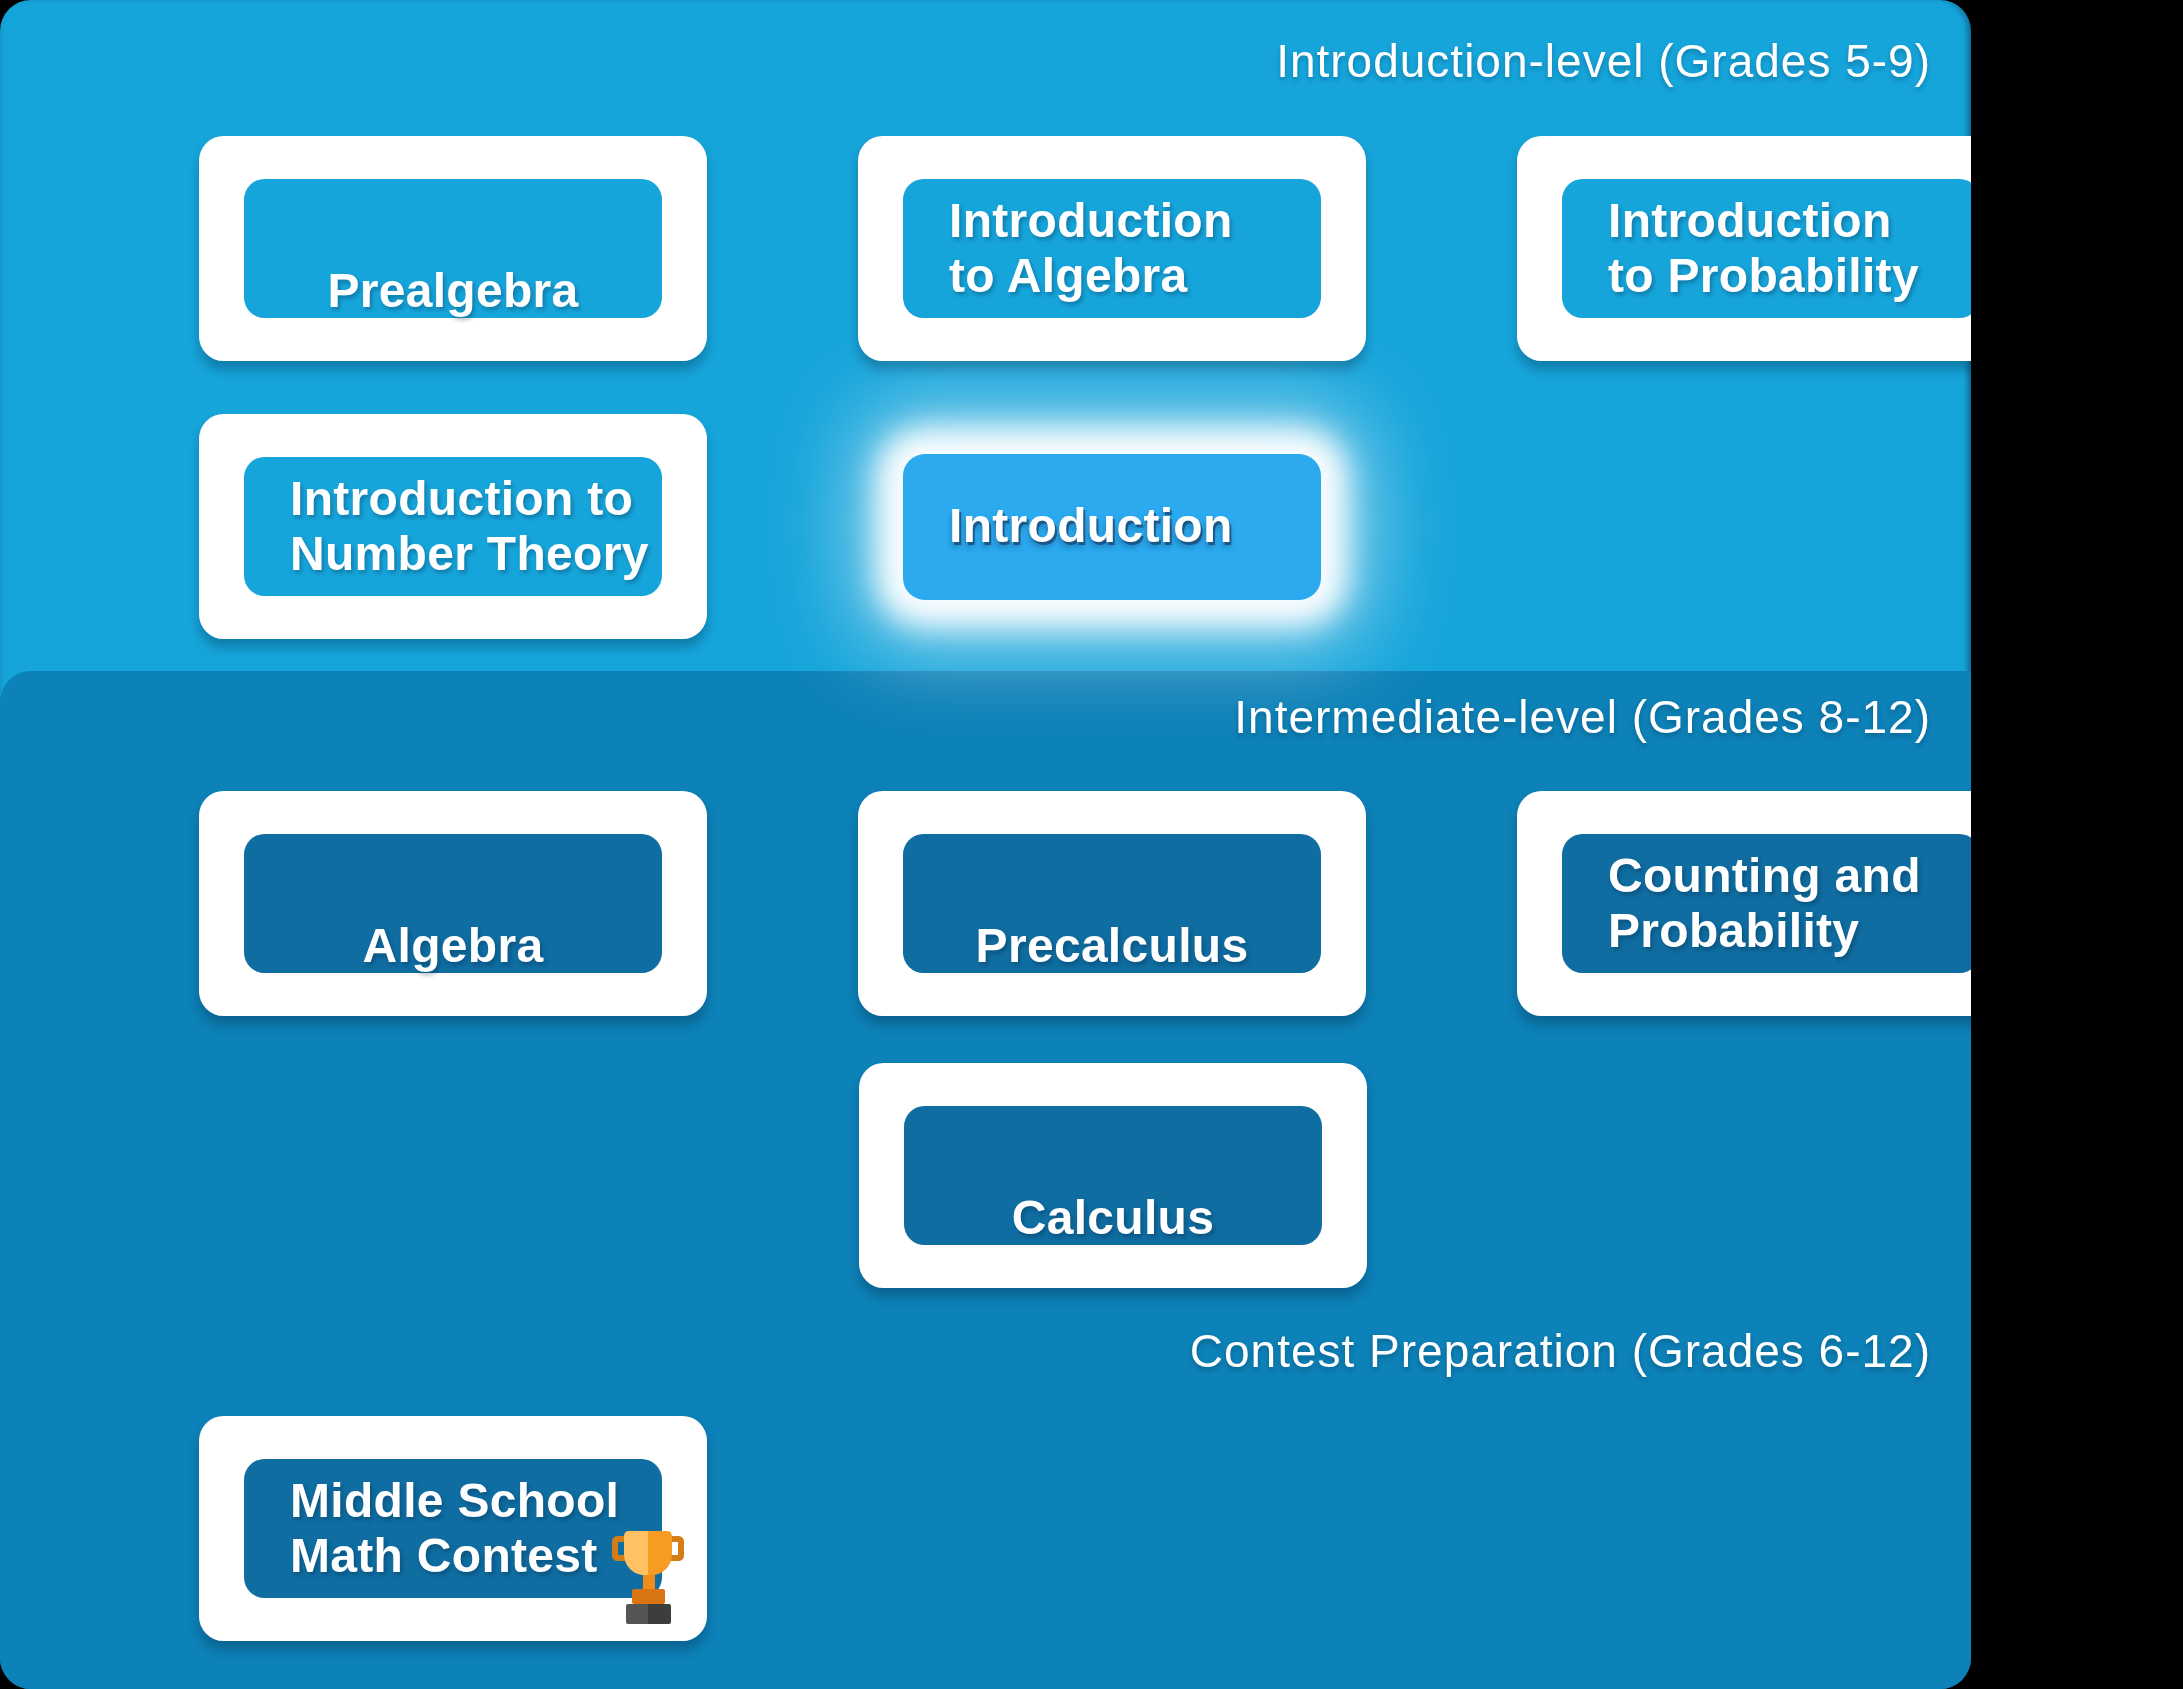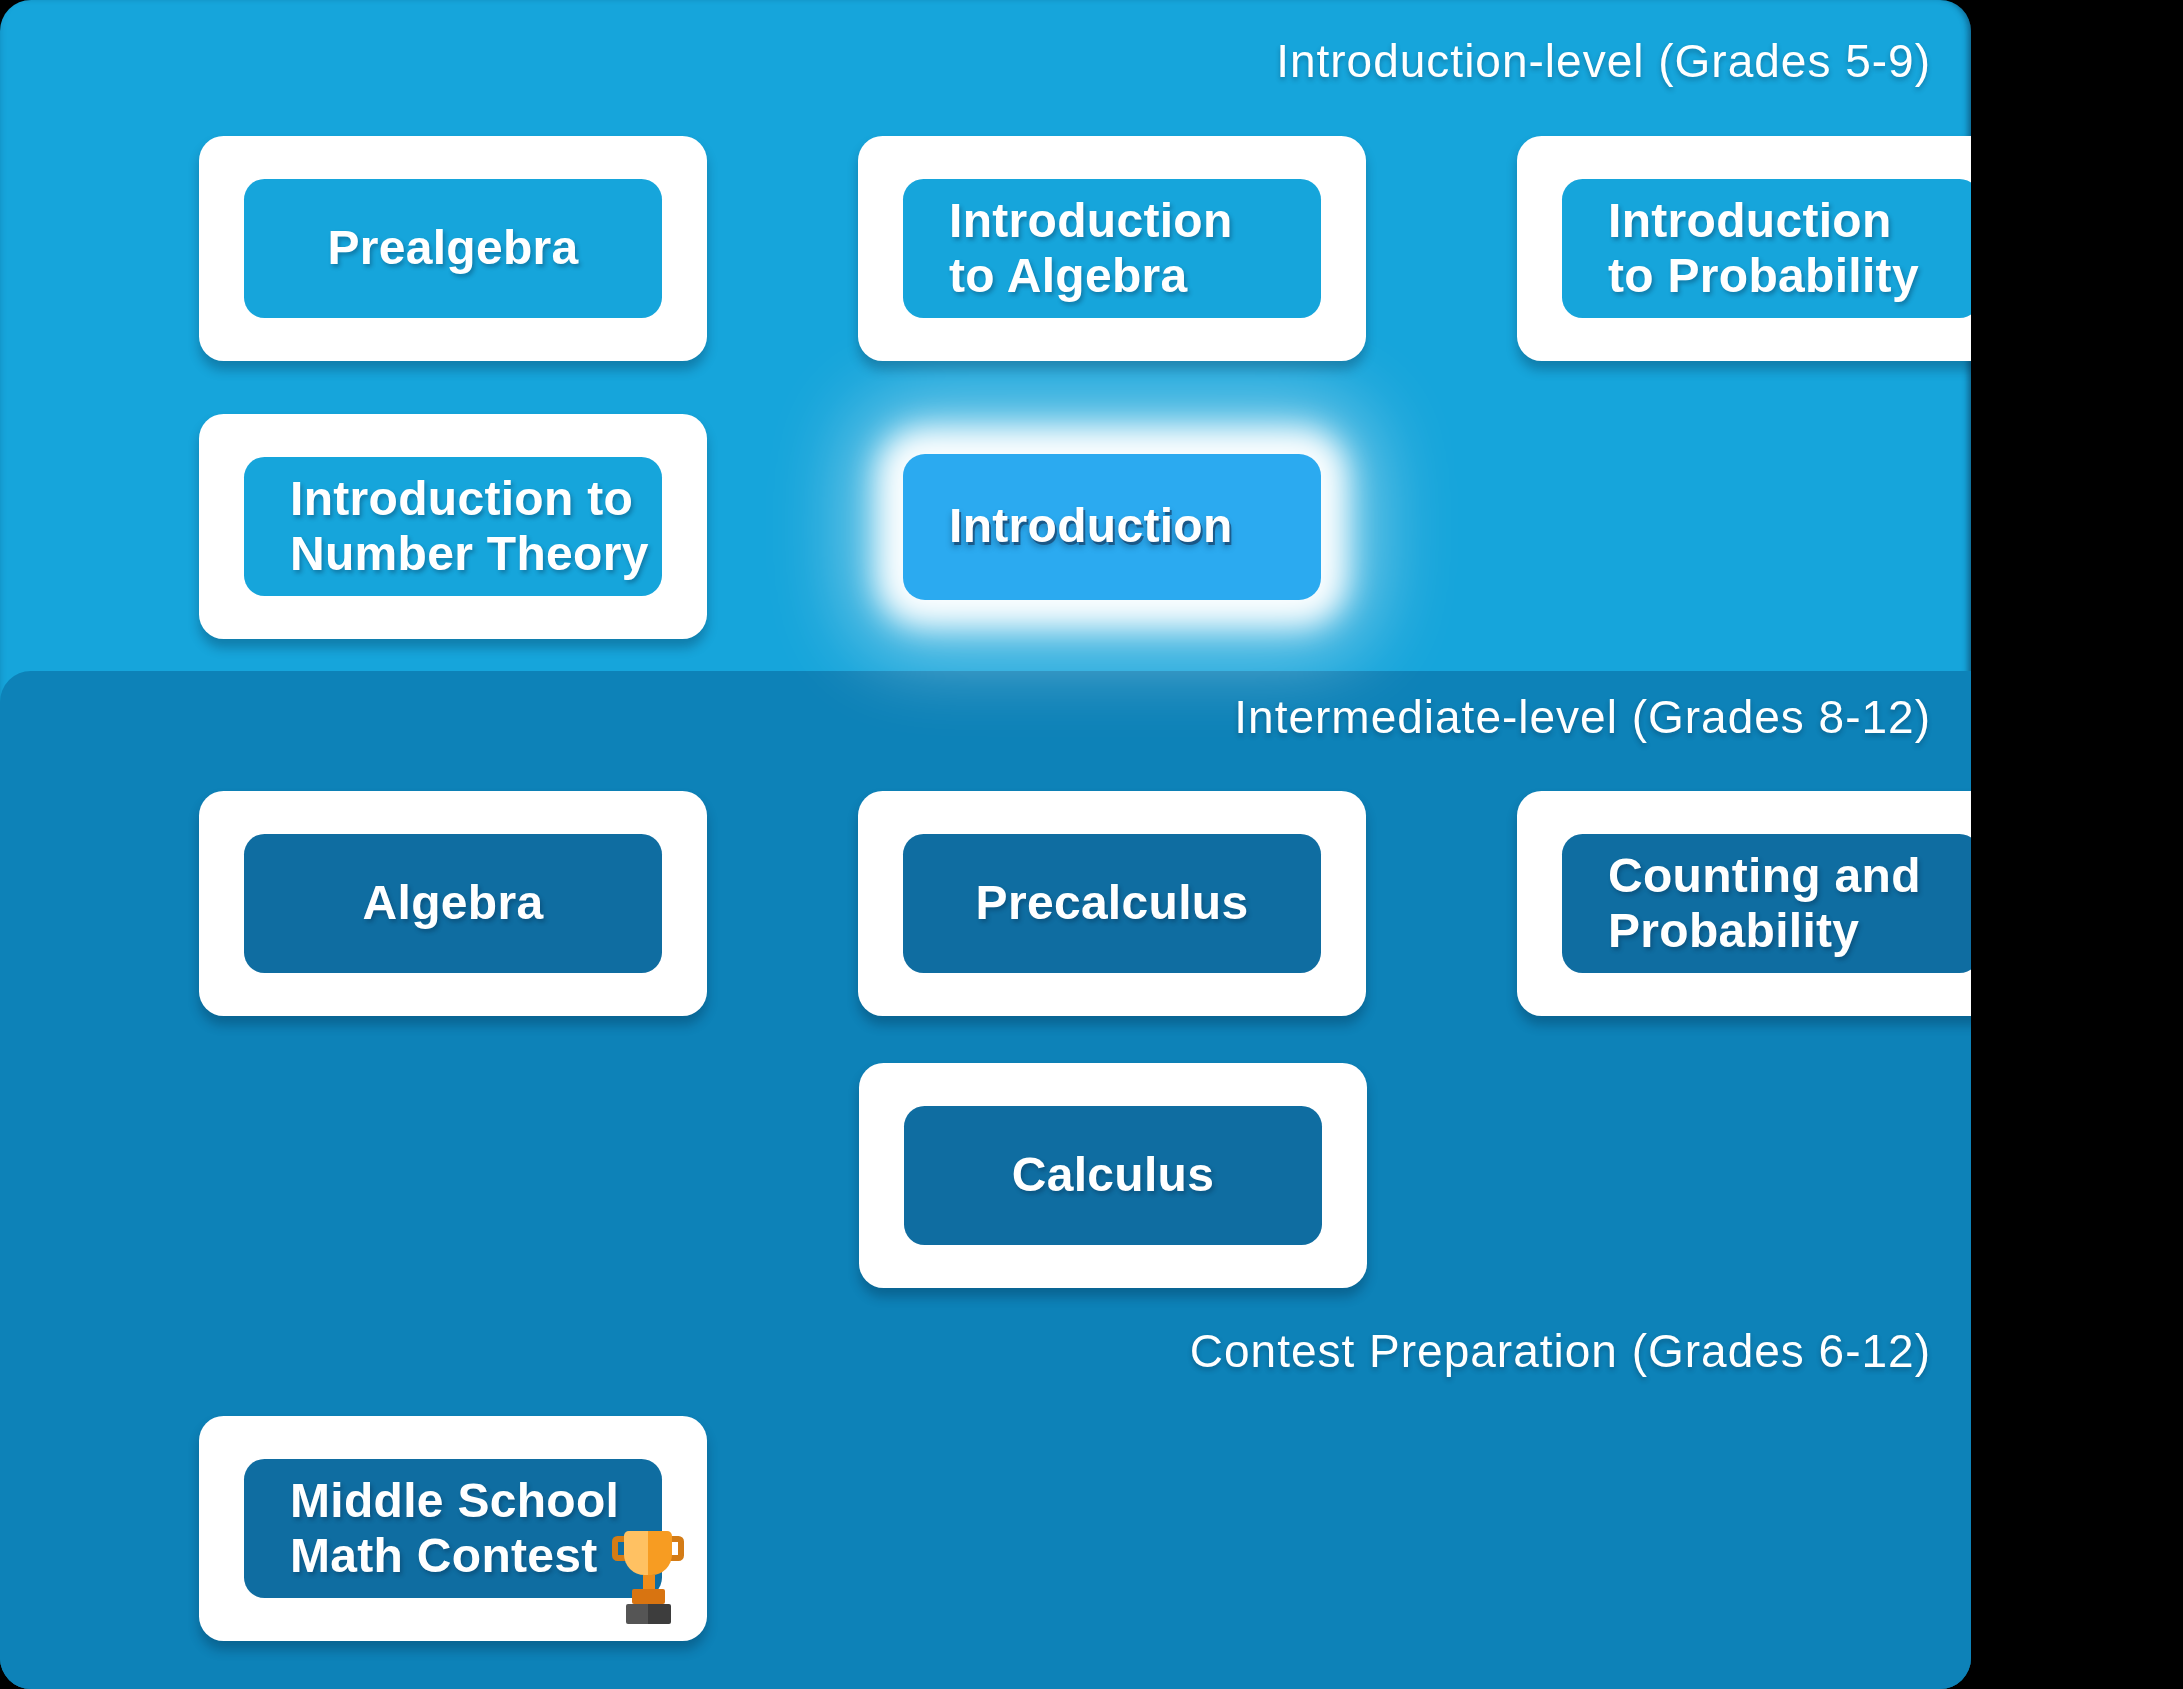--- a/index.html
+++ b/index.html
@@ -42,21 +42,21 @@
   }
   .slot { width:508px; height:225px; display:flex; align-items:center; justify-content:center; }
 
   .btn {
     width:418px; height:139px; border-radius:20.5px; box-sizing:border-box;
     display:flex; flex-direction:column; justify-content:center;
     color:#fff; font-weight:700; font-size:48px; line-height:1.13;
     letter-spacing:0.3px; text-shadow:2px 3.4px 4.1px rgba(0,30,60,.32);
   }
   .btn .line { display:block; }
-  .btn.center { align-items:center; text-align:center; }
+  .btn.center { align-items:center; text-align:center;justify-content:flex-end; }
   .btn.left   { align-items:flex-start; padding-left:46px; }
 
   .btn-light  { background:#16a5db; }
   .btn-dark   { background:#0f6da1; }
   .btn-indigo { background:#8b5cf6;margin-left:25px; }
 
   .btn-highlight {
     width:418px; height:146px; border-radius:22px; box-sizing:border-box;
     background:#2baaf0;
     display:flex; flex-direction:column; justify-content:center;

